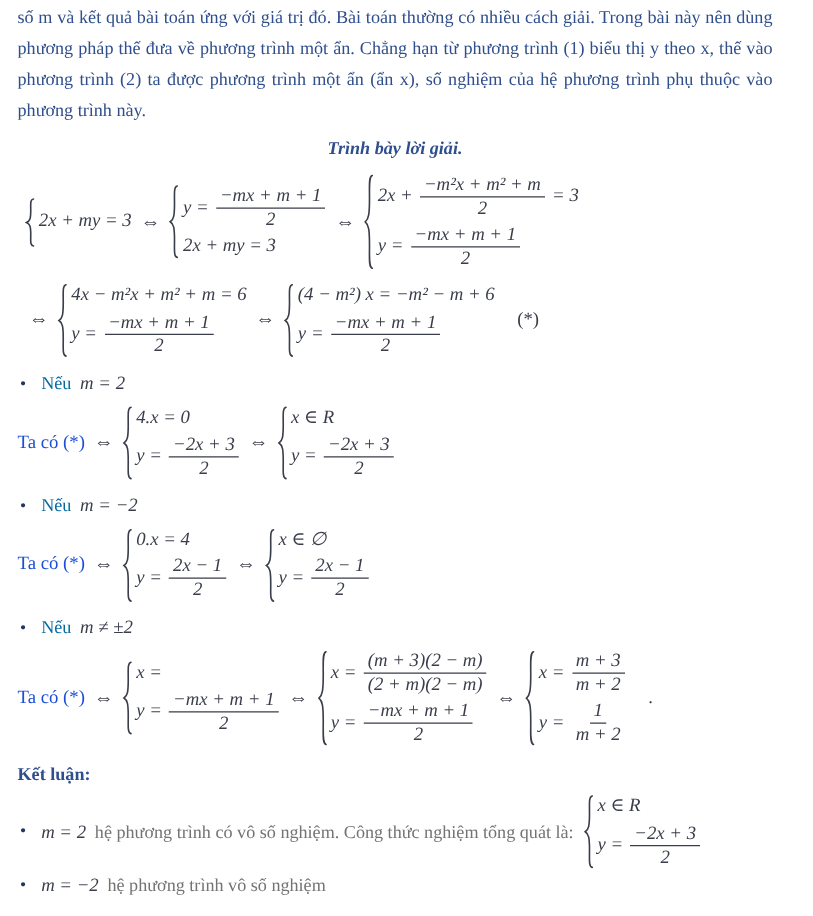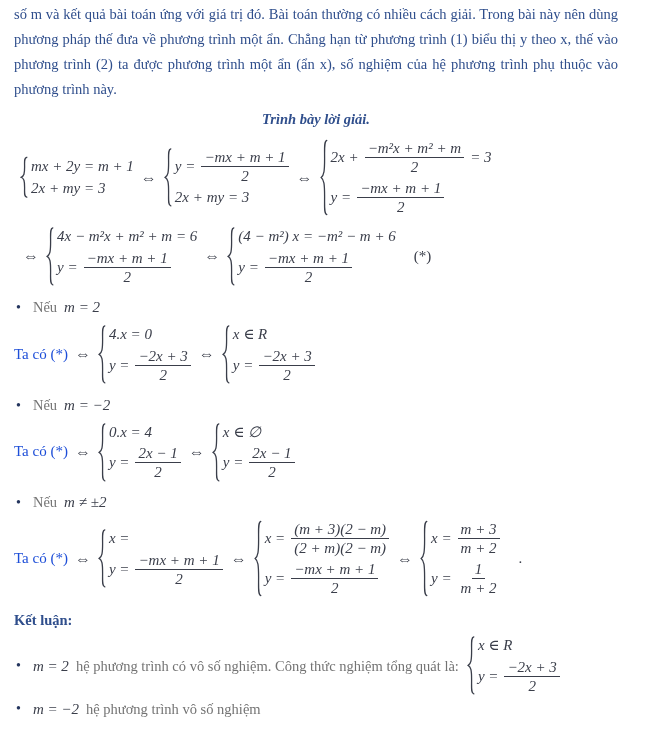--- a/index.html
+++ b/index.html
@@ -28,21 +28,21 @@
   .brace svg{width:100%;height:100%;display:block;}
   .rows{display:inline-flex;flex-direction:column;align-items:flex-start;gap:3px;padding:1px 0;}
   .row{display:flex;align-items:center;gap:5px;white-space:nowrap;line-height:1.25;}
   .frac{display:inline-flex;flex-direction:column;align-items:center;line-height:1.2;margin:0 1px;}
   .num{padding:0 3px;border-bottom:1px solid #3a3e4a;}
   .den{padding:0 3px;}
 
   
   .case-head{display:flex;align-items:baseline;margin:8px 0 0 2px;line-height:25px;}
   .bullet{color:#24355e;font-style:normal;margin:0 12px 0 0;font-size:14px;}
-  .kw{color:#737373;font-style:normal;margin-right:7px;}
+  .kw{color:#0369a1;font-style:normal;margin-right:7px;}
   .cond{font-style:italic;}
   .case-line{display:flex;align-items:center;margin:4px 0 0 0;font-style:normal;}
   .lead{color:#1d4ed8;font-style:normal;white-space:nowrap;}
 
   
   .concl{display:flex;align-items:center;margin:2px 0 0 2px;line-height:22px;}
   .concl .cond{margin-right:7px;}
   .concl .ctext{color:#737373;margin-right:8px;}
 </style>
 </head>
@@ -54,23 +54,20 @@
 
   <div class="eq">
       <span class="sys">
         <span class="brace">
           <svg viewBox="0 0 20 100" preserveAspectRatio="none">
             <path d="M17 3 C10 4 11.5 12 11.5 26 C11.5 42 10 47 3 50 C10 53 11.5 58 11.5 74 C11.5 88 10 96 17 97" fill="none" stroke="currentColor" stroke-width="1.3" vector-effect="non-scaling-stroke" stroke-linecap="round"></path>
           </svg>
         </span>
         <span class="rows">
           <span class="row">
-            <span class="tok">mx + 2y = m + 1</span>
-          </span>
-          <span class="row">
             <span class="tok">2x + my = 3</span>
           </span>
         </span>
       </span>
       <span class="arrow">⇔</span>
       <span class="sys">
         <span class="brace">
           <svg viewBox="0 0 20 100" preserveAspectRatio="none">
             <path d="M17 3 C10 4 11.5 12 11.5 26 C11.5 42 10 47 3 50 C10 53 11.5 58 11.5 74 C11.5 88 10 96 17 97" fill="none" stroke="currentColor" stroke-width="1.3" vector-effect="non-scaling-stroke" stroke-linecap="round"></path>
           </svg>

